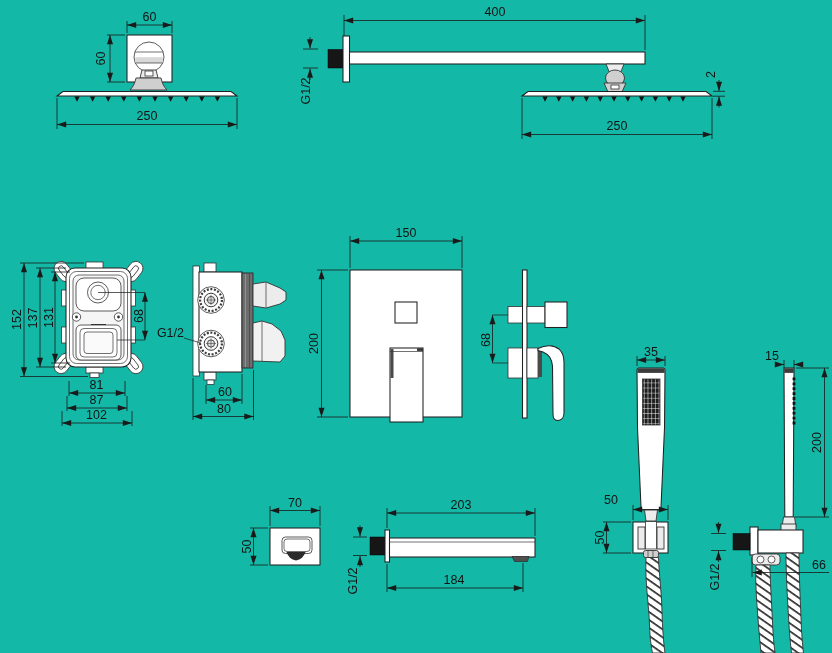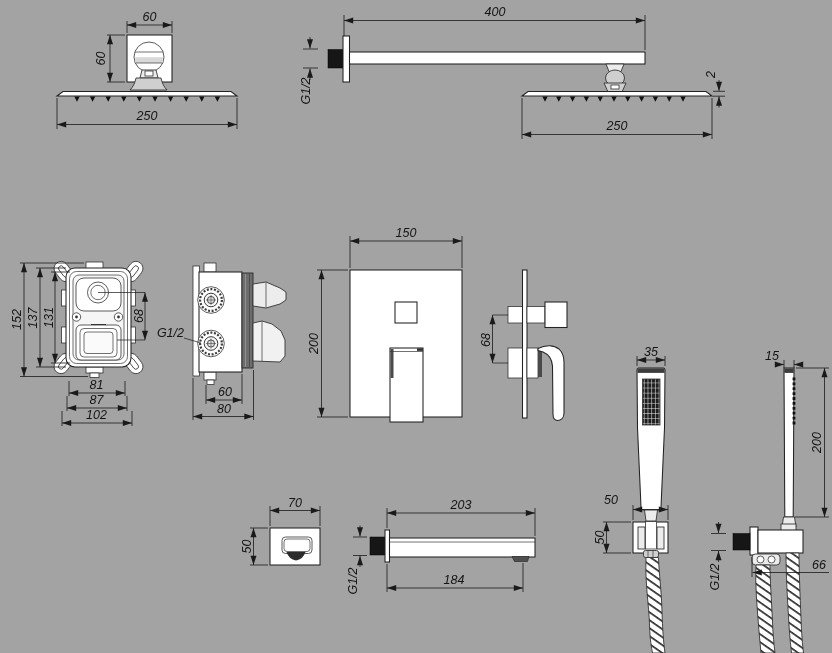--- a/index.html
+++ b/index.html
@@ -1,16 +1,16 @@
 <!DOCTYPE html>
 <html><head>
 <meta charset="utf-8">
 <style>
   html,body{margin:0;padding:0;background:#fff;}
-  .canvas{position:relative;width:832px;height:653px;background:#a3a3a3;overflow:hidden;font-style:italic;}
+  .canvas{position:relative;width:832px;height:653px;background:#14b8a6;overflow:hidden;}
   svg text{font-family:"Liberation Sans","DejaVu Sans",sans-serif;font-size:12.5px;fill:#141414;}
   .outw{fill:#fff;stroke:#222;stroke-width:1.05;}
   .thin{fill:none;stroke:#333;stroke-width:0.7;}
   .thinw{fill:#fff;stroke:#333;stroke-width:0.8;}
   .lg{fill:#ececec;stroke:#333;stroke-width:0.9;}
   .mg{fill:#cfcfcf;stroke:#333;stroke-width:0.9;}
   .dk{fill:#161616;stroke:#000;stroke-width:0.5;}
   .dim,.ext{stroke:#1a1a1a;stroke-width:0.8;fill:none;}
   .ldr{stroke:#1a1a1a;stroke-width:0.7;fill:none;}
   .noz{fill:#111;stroke:none;}

